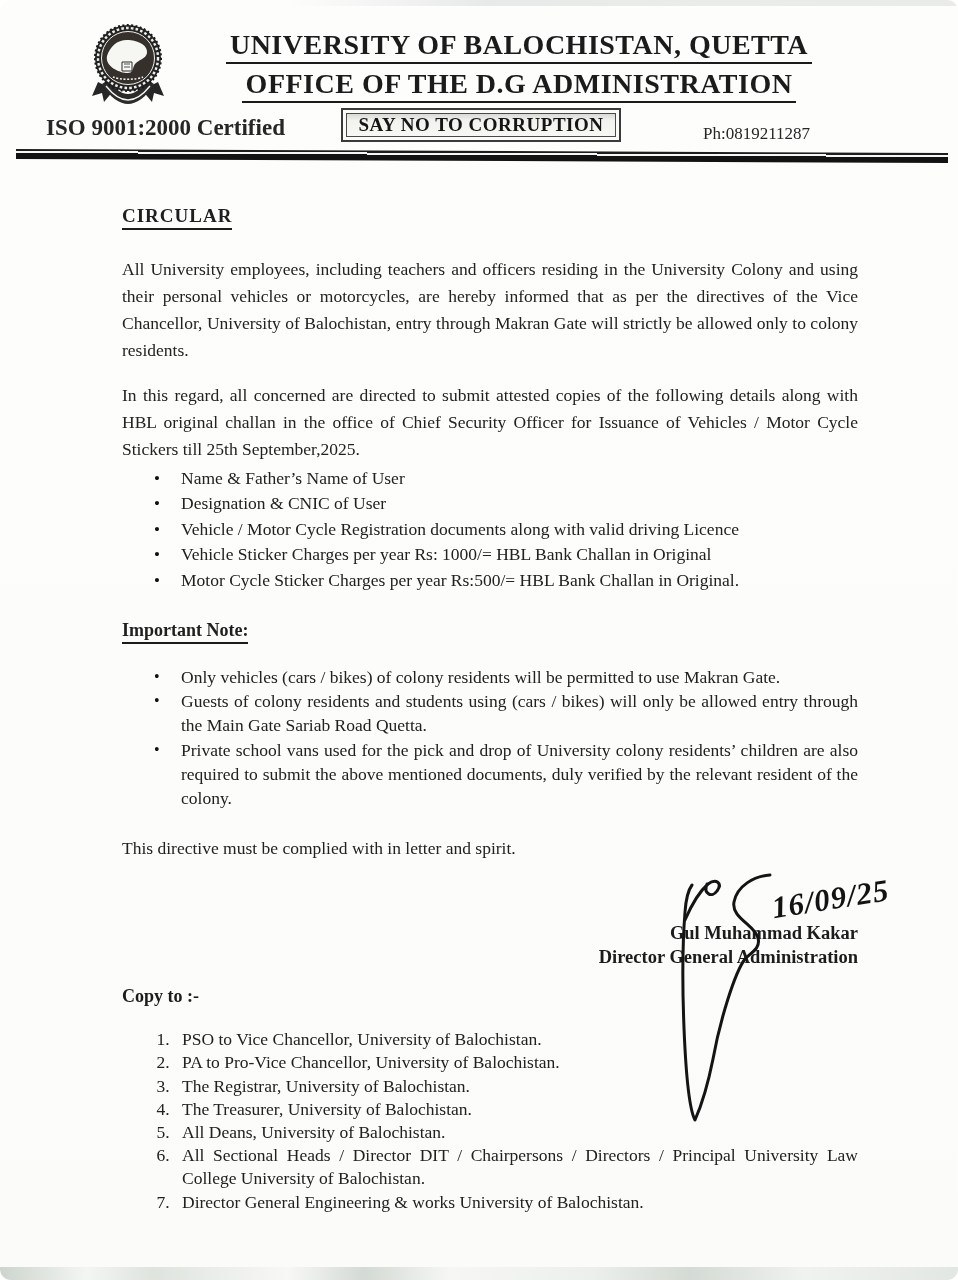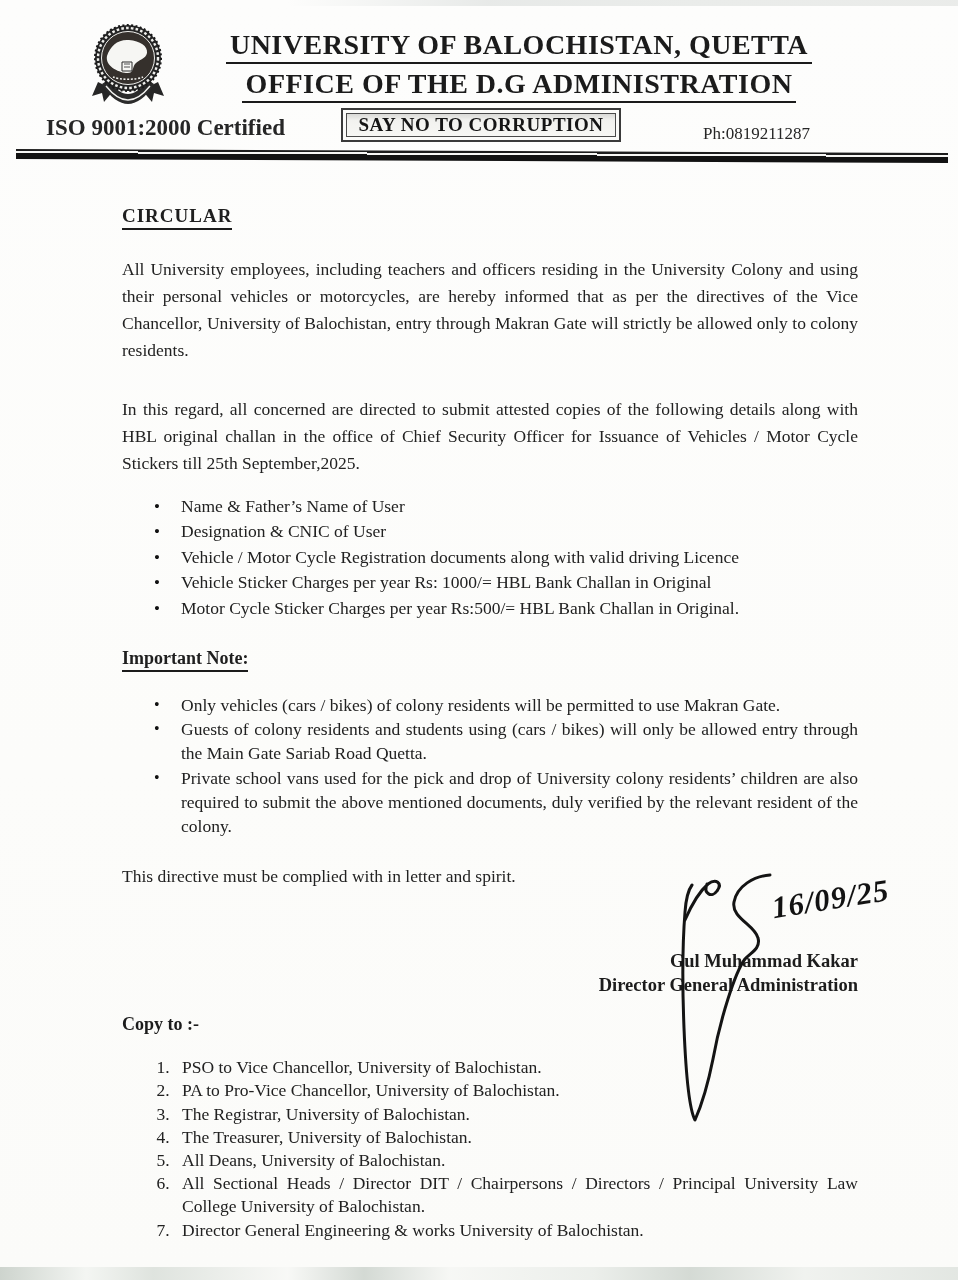--- a/index.html
+++ b/index.html
@@ -8,20 +8,21 @@
     width: 958px; height: 1280px;
     font-family: "Liberation Serif", serif;
     color: #1f1f1f;
     overflow: hidden;
   }
   .page {
     position: relative;
     width: 958px; height: 1280px;
     background: linear-gradient(180deg, #fdfdfc 0%, #fcfcfa 60%, #fbfbf9 100%);
     overflow: hidden;
+    border-radius: 11px;
   }
   .scan-edge-top {
     position: absolute; top: 0; right: 0; width: 70%; height: 6px;
     background: linear-gradient(90deg, rgba(210,215,212,0) 0%, rgba(205,210,208,.45) 30%, rgba(198,204,200,.35) 60%, rgba(215,218,215,.5) 100%);
   }
   .scan-edge-bottom {
     position: absolute; bottom: 0; left: 0; width: 100%; height: 13px;
     background:
       linear-gradient(90deg,
         rgba(168,180,170,.55) 0%, rgba(220,228,222,.25) 9%,
@@ -83,21 +84,21 @@
     font-weight: bold; font-size: 19px; letter-spacing: 1px;
     display: inline-block;
     border-bottom: 2px solid #1b1b1b; padding-bottom: 1px;
   }
   .para {
     margin-top: 26px;
     font-size: 17.5px; line-height: 27px;
     text-align: justify;
     color: #222;
   }
-  .req-list { margin-top: 17px; margin-left: 30px; list-style: none; }
+  .req-list { margin-top: 3px; margin-left: 30px; list-style: none; }
   .req-list li {
     position: relative; padding-left: 29px;
     font-size: 17.5px; line-height: 25.4px; color: #212121;
   }
   .req-list li::before {
     content: "\2022";
     position: absolute; left: 2px; top: 0;
     font-size: 17px; color: #111;
   }
   .note-heading {
@@ -191,21 +192,21 @@
 
   <div class="content">
 
 
     <div>
       <span class="circular-heading">CIRCULAR</span>
     </div>
 
     <p class="para">All University employees, including teachers and officers residing in the University Colony and using their personal vehicles or motorcycles, are hereby informed that as per the directives of the Vice Chancellor, University of Balochistan, entry through Makran Gate will strictly be allowed only to colony residents.</p>
 
-    <p class="para" style="margin-top:32px;">In this regard, all concerned are directed to submit attested copies of  the following details along with HBL original challan in the office of Chief Security Officer for Issuance of Vehicles / Motor Cycle Stickers till 25th September,2025.</p>
+    <p class="para" style="margin-top:18px;">In this regard, all concerned are directed to submit attested copies of  the following details along with HBL original challan in the office of Chief Security Officer for Issuance of Vehicles / Motor Cycle Stickers till 25th September,2025.</p>
 
     <ul class="req-list">
       <li>Name &amp; Father’s Name of User</li>
       <li>Designation &amp; CNIC of User</li>
       <li>Vehicle / Motor Cycle Registration documents along with valid driving Licence</li>
       <li>Vehicle Sticker Charges per year Rs: 1000/= HBL Bank Challan in Original</li>
       <li>Motor Cycle Sticker Charges per year Rs:500/=  HBL Bank Challan in Original.</li>
     </ul>
 
     <div>

